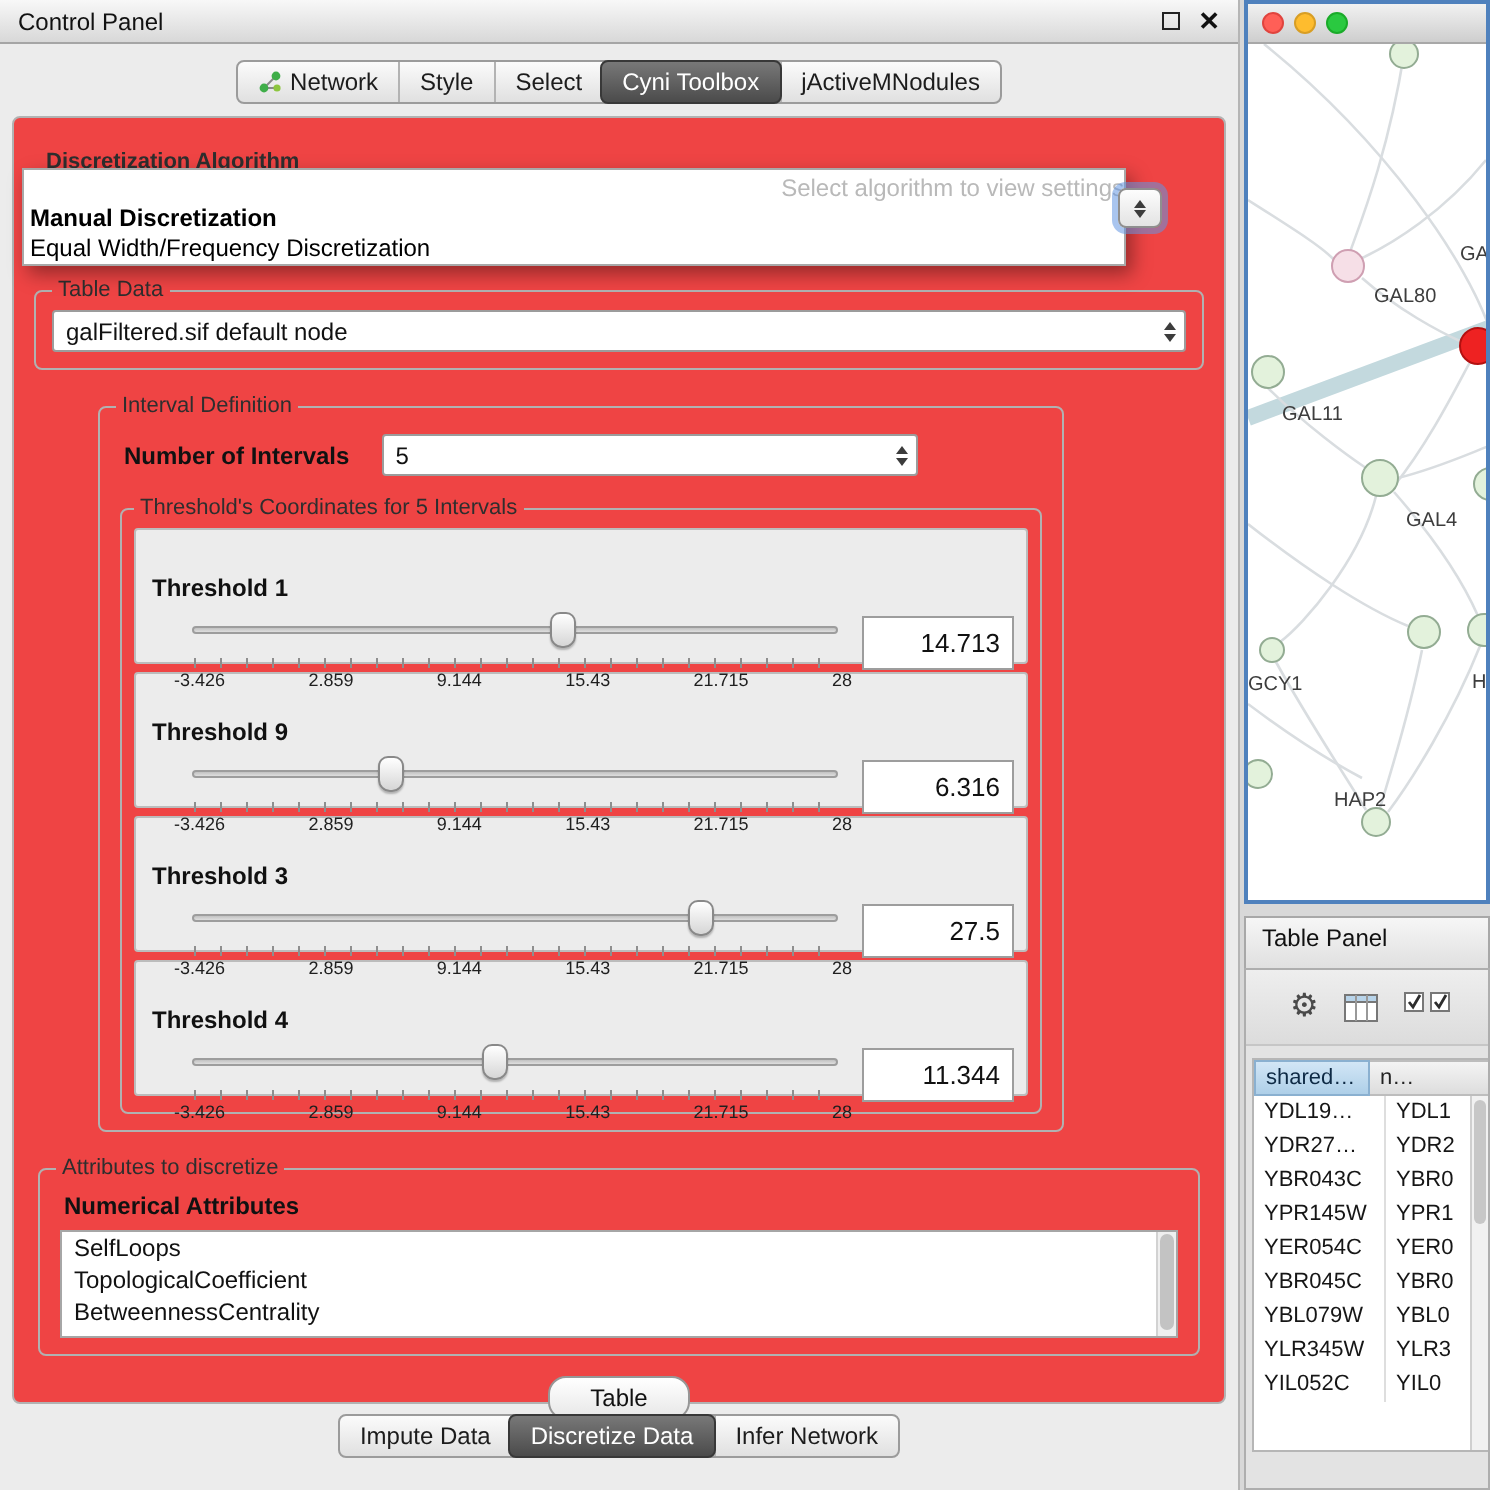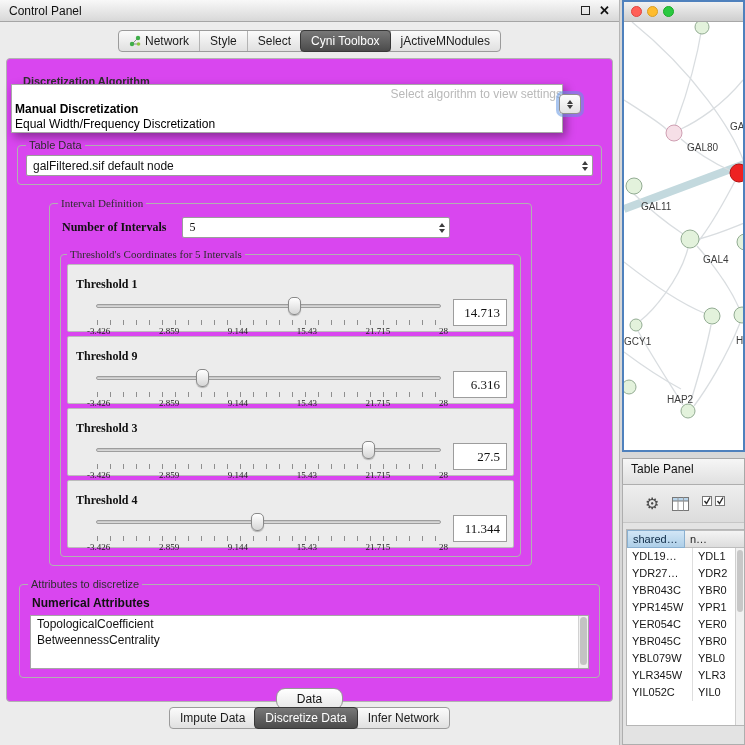--- a/index.html
+++ b/index.html
@@ -23,21 +23,21 @@
   .tabrow.bottom{bottom:15px;}
   .tabgroup{display:flex;border:1px solid #9b9b9b;border-radius:4px;
     background:linear-gradient(#fbfbfb,#e0e0e0);}
   .tab{font-size:12px;color:#1c1c1c;padding:3px 10px;display:flex;align-items:center;
     gap:4px;border-left:1px solid #b3b3b3;white-space:nowrap;}
   .tab:first-child{border-left:none;}
   .tab.selected{background:linear-gradient(#787878,#4b4b4b);color:#fff;
     border-radius:4px;margin:-1px;border:1px solid #383838;z-index:1;}
 
   .inner-panel{position:absolute;left:6px;right:6px;top:36px;bottom:42px;
-    border:1px solid #b2b2b2;border-radius:4px;background:#d946ef;
+    border:1px solid #b2b2b2;border-radius:4px;background:#ef4444;
     padding:8px 8px 0 8px;}
 
   
   .algo-area{position:relative;height:72px;}
   .algo-label{position:absolute;top:8px;left:8px;font-size:11px;font-weight:bold;color:#2e2e2e;}
   .combo-end{position:absolute;top:27px;left:544px;width:22px;height:20px;
     background:linear-gradient(#fdfdfd,#e3e3e3);border:1px solid #8f8f8f;border-radius:4px;
     box-shadow:0 0 0 3px rgba(98,150,226,.55);z-index:6;
     display:flex;flex-direction:column;align-items:center;justify-content:center;gap:1px;}
   .popup{position:absolute;left:-4px;top:17px;width:552px;height:49px;background:#fff;
@@ -55,41 +55,41 @@
   .combo{display:flex;align-items:center;height:21px;border:1px solid #9c9c9c;
     background:#fff;font-size:12px;padding-left:6px;border-radius:2px;color:#111;}
   .combo .combo-text{flex:1;overflow:hidden;white-space:nowrap;}
   .stepper{width:14px;display:flex;flex-direction:column;align-items:center;
     justify-content:center;gap:2px;}
   .tri-up{width:0;height:0;border-left:3.5px solid transparent;
     border-right:3.5px solid transparent;border-bottom:4px solid #3c3c3c;}
   .tri-down{width:0;height:0;border-left:3.5px solid transparent;
     border-right:3.5px solid transparent;border-top:4px solid #3c3c3c;}
 
-  fieldset.interval{margin:0 72px 12px 34px;font-family:Liberation Serif, serif;}
+  fieldset.interval{margin:0 72px 12px 34px;}
   .num-row{display:flex;align-items:center;margin:4px 0 10px 4px;}
   .num-row label{font-weight:bold;font-size:12px;margin-right:16px;color:#111;}
   .num-row .combo{width:268px;}
 
   fieldset.thresholds{margin:0 2px;padding:4px 6px 4px 6px;}
   .threshold{border:1px solid #bcbcbc;border-radius:2px;background:#ececec;
     margin-bottom:4px;padding:4px 6px 2px 6px;height:68px;}
-  .th-label{font-size:12px;font-weight:bold;color:#111;margin:8px 0 2px 2px;}
+  .th-label{font-size:12px;font-weight:bold;color:#111;margin:18px 0 2px 2px;}
   .th-row{display:flex;align-items:flex-start;}
   .slider{position:relative;flex:1;height:44px;margin:1px 12px 0 22px;}
   .track{position:absolute;left:0;right:0;top:9px;height:4px;
     background:linear-gradient(#c2c2c2,#dedede);border:1px solid #9d9d9d;border-radius:2px;}
   .thumb{position:absolute;top:2px;width:13px;height:18px;
     background:linear-gradient(#ffffff,#d6d6d6);border:1px solid #898989;
     border-radius:5px 5px 6px 6px;margin-left:-7px;box-shadow:0 1px 1px rgba(0,0,0,.25);}
   .ticks{position:absolute;top:25px;left:1px;right:1px;height:5px;
     background:repeating-linear-gradient(to right,#8e8e8e 0 1px,transparent 1px 13px);}
   .tick-labels{position:absolute;top:31px;left:-9px;right:-7px;display:flex;
     justify-content:space-between;font-size:9px;color:#1f1f1f;}
-  .value-box{width:54px;height:27px;border:1px solid #9d9d9d;background:#fff;
+  .value-box{width:76px;height:27px;border:1px solid #9d9d9d;background:#fff;
     font-size:13px;line-height:25px;text-align:right;padding-right:6px;margin-top:5px;color:#111;}
 
   fieldset.attrs{margin:0 4px 10px 4px;}
   .attrs-label{font-weight:bold;font-size:12px;margin:2px 0 5px 4px;color:#111;}
   .listbox{position:relative;height:54px;border:1px solid #a6a6a6;background:#fff;
     margin:0 2px;overflow:hidden;}
   .list-item{font-size:12px;height:16px;line-height:16px;padding-left:6px;color:#111;}
   .vscroll{position:absolute;right:0;top:0;bottom:0;width:10px;background:#efefef;
     border-left:1px solid #d2d2d2;}
   .vscroll-thumb{position:absolute;top:1px;left:1px;right:1px;height:48px;
@@ -298,31 +298,32 @@
                 </div>
               </div>
           </fieldset>
         </fieldset>
 
         <fieldset class="group attrs">
           <legend class="blue">Attributes to discretize</legend>
           <div class="attrs-label">Numerical Attributes</div>
           <div class="listbox">
             <div id="attr-items">
+                <div class="list-item">SelfLoops</div>
                 <div class="list-item">TopologicalCoefficient</div>
                 <div class="list-item">BetweennessCentrality</div>
               </div>
             <div class="vscroll">
               <div class="vscroll-thumb"></div>
             </div>
           </div>
         </fieldset>
 
         <div class="apply-row">
-          <button class="apply">Data</button>
+          <button class="apply">Table</button>
         </div>
       </div>
 
       <div class="tabrow bottom">
           <div class="tabgroup" id="bottom-tabs">
             <div class="tab">
               <span>Impute Data</span>
             </div>
             <div class="tab selected">
               <span>Discretize Data</span>

